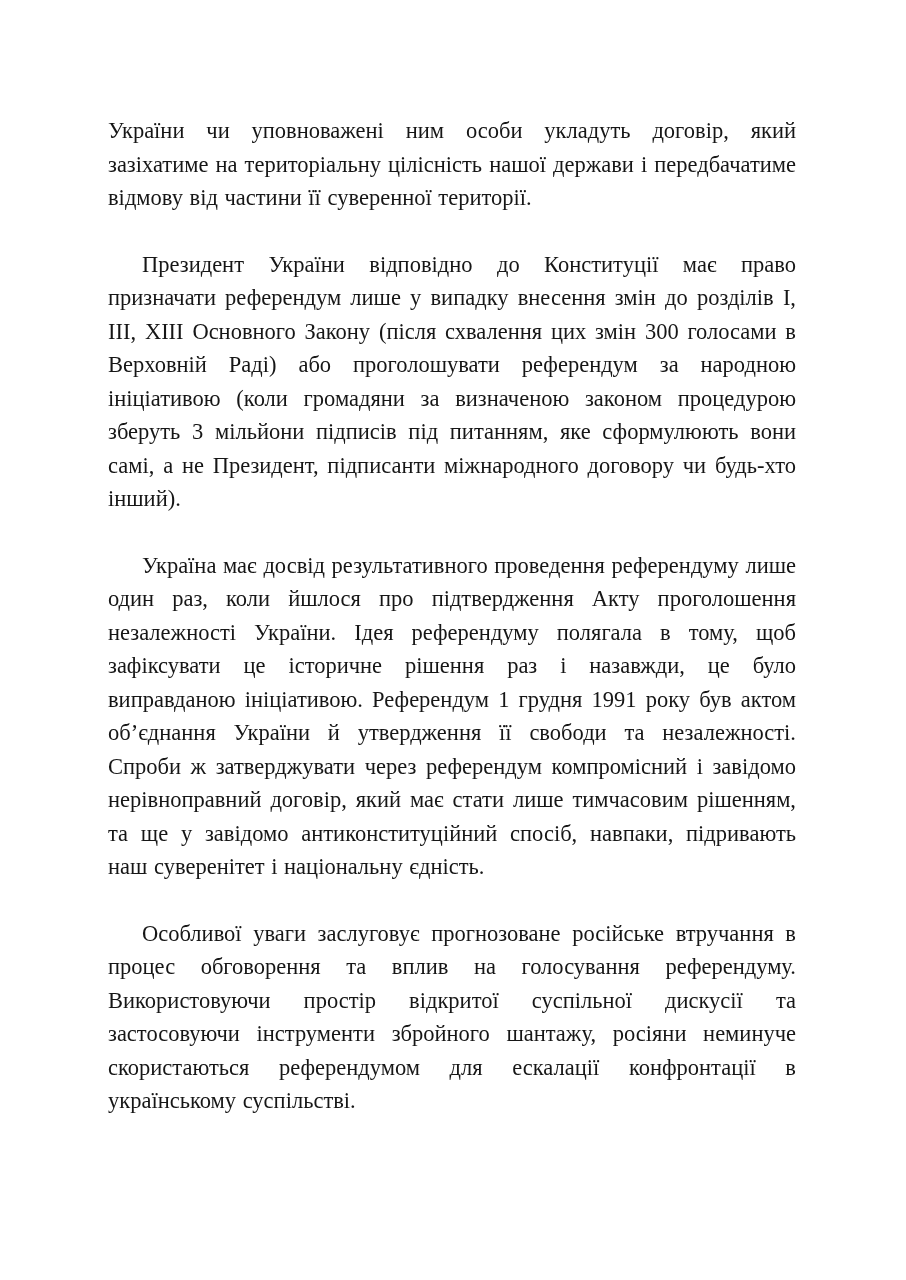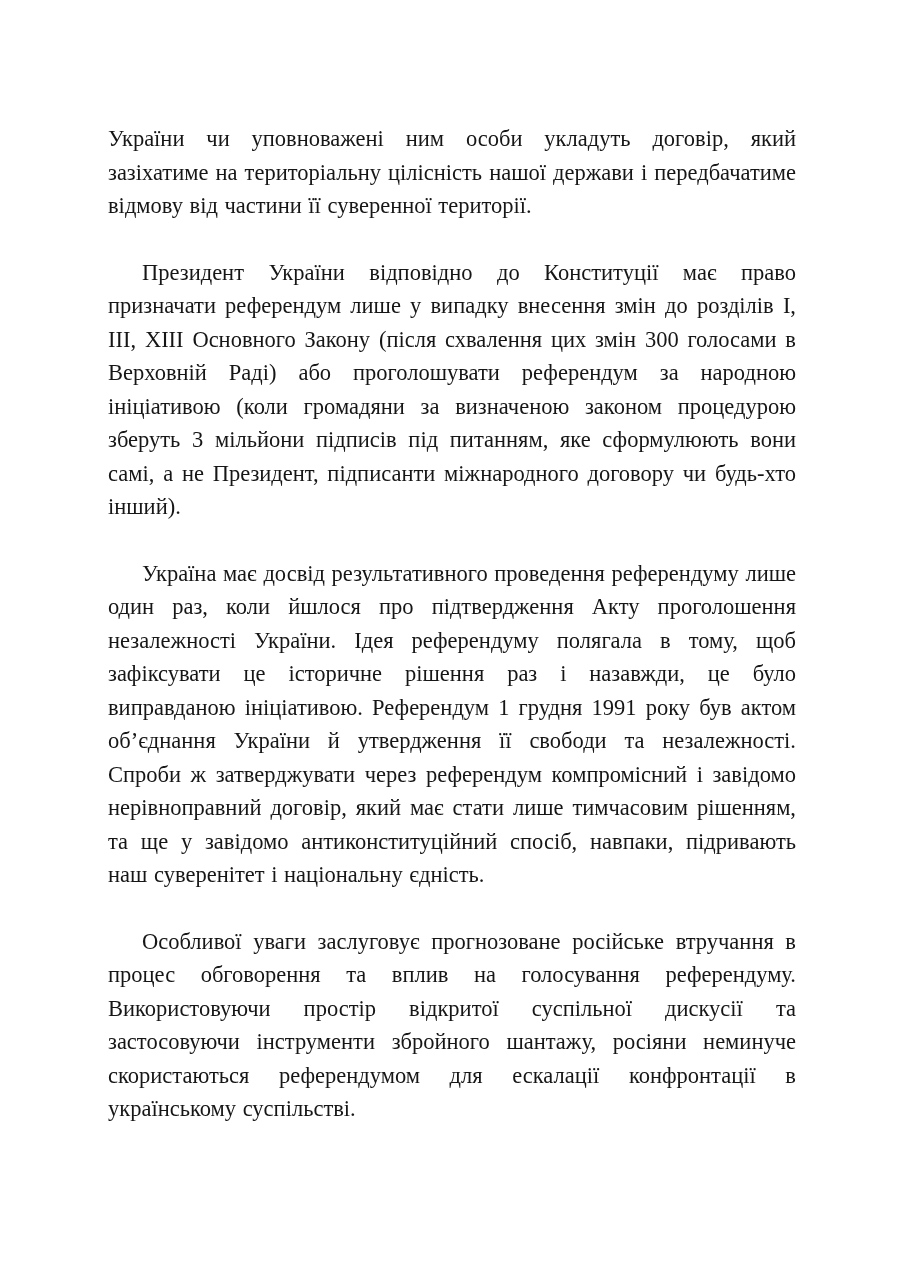--- a/index.html
+++ b/index.html
@@ -21,21 +21,21 @@
     top: 106px;
     width: 688px;
     font-family: "Liberation Serif", "DejaVu Serif", serif;
     font-size: 22.5px;
     line-height: 33.5px;
     color: #161616;
     text-align: justify;
     -webkit-font-smoothing: antialiased;
   }
   .para {
-    margin: 16px 0 33px 0;
+    margin: 8px 0 33px 0;
     text-indent: 34px;
     word-spacing: 1px;
   }
   .para.no-indent {
     text-indent: 0;
   }
 </style>
 </head>
 <body>
 

